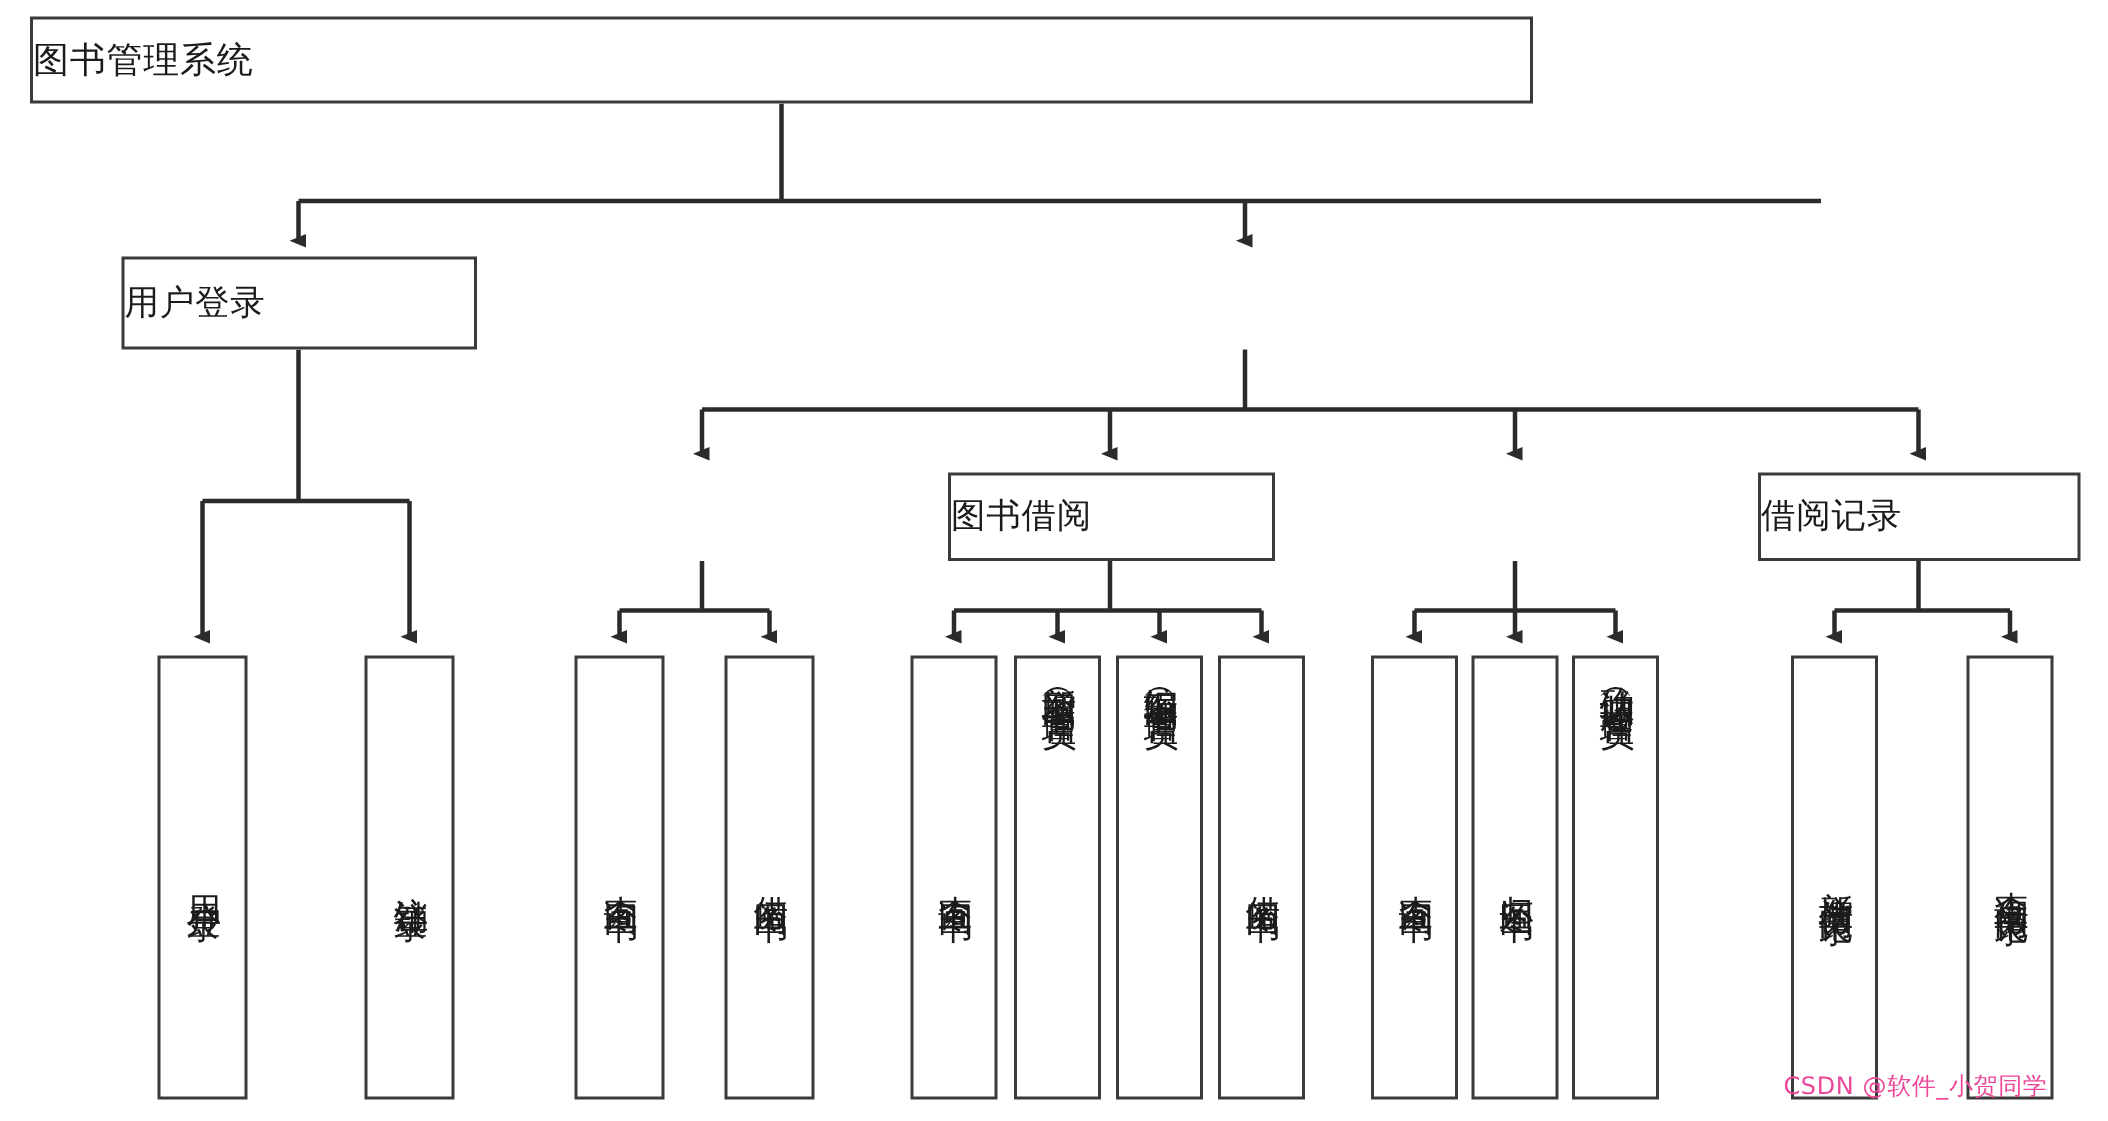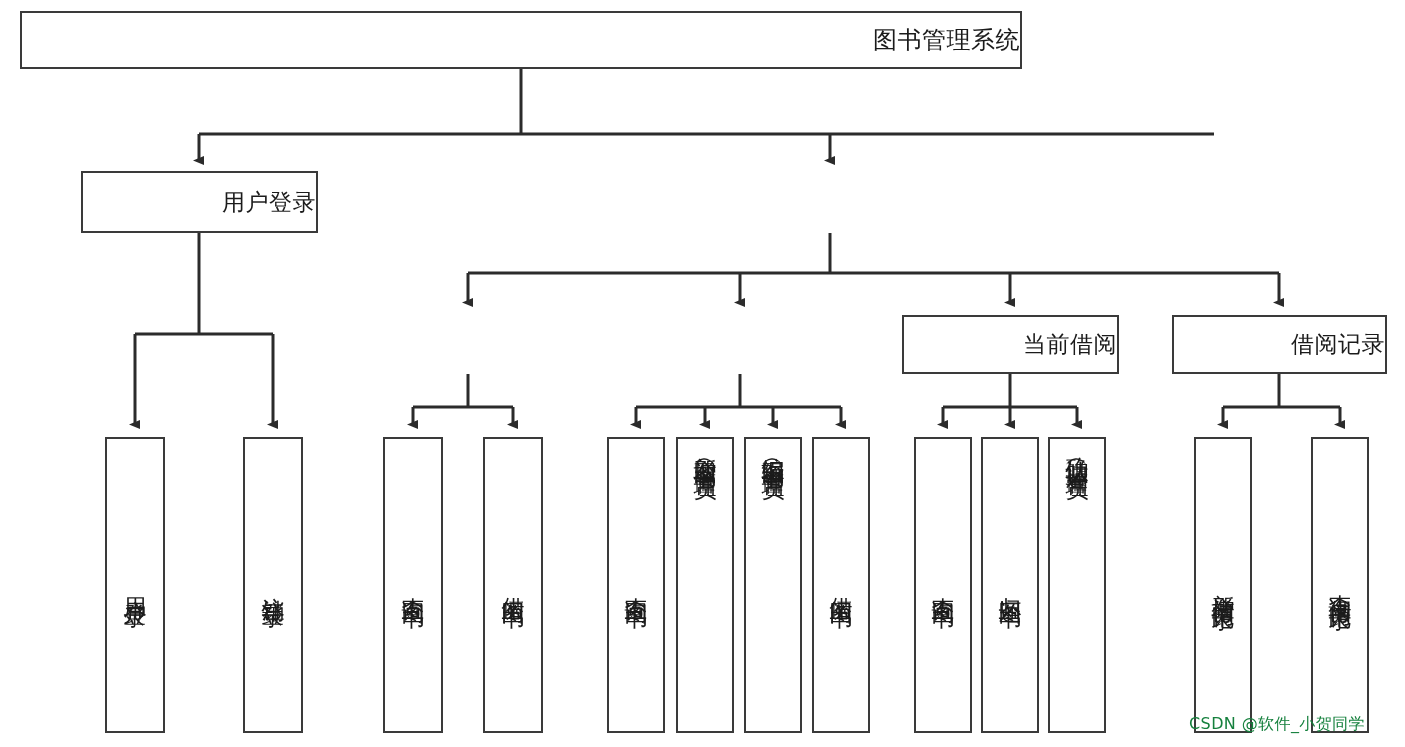--- a/index.html
+++ b/index.html
@@ -12,21 +12,21 @@
 
   svg.edges{position:absolute;left:0;top:0;width:1405px;height:747px;pointer-events:none;}
 
   .node{
     position:absolute;
     box-sizing:border-box;
     border:2.5px solid #3a3a3a;
     background:#ffffff;
     display:flex;
     align-items:center;
-    justify-content:flex-end;
+    justify-content:flex-start;
     color:#1b1b1b;
   }
   .node .lbl{
     display:block;
     text-align:center;
     line-height:1.0;
     letter-spacing:0.5px;
   }
   
   .h-node .lbl{font-size:23px;white-space:nowrap;}
@@ -44,21 +44,21 @@
     font-size:23px;
     line-height:1.18;
     letter-spacing:3px;
     white-space:nowrap;
   }
   .v-node.centered{align-items:center;}
 
   .watermark{
     position:absolute;
     font-size:16px;
-    color:#15803d;
+    color:#ec4899;
     white-space:nowrap;
     letter-spacing:0.4px;
   }
 </style>
 </head>
 <body>
 
 <div id="canvas">
 
   <svg class="edges" viewBox="0 0 1405 747">
@@ -112,22 +112,22 @@
   </svg>
 
   <div class="node h-node title" style="left:20px;top:11px;width:1002px;height:58px;">
     <span class="lbl">图书管理系统</span>
   </div>
 
   <div class="node h-node" style="left:81px;top:171px;width:237px;height:62px;">
     <span class="lbl">用户登录</span>
   </div>
 
-  <div class="node h-node" style="left:902px;top:315px;width:217px;height:59px;">
-    <span class="lbl">当前借阅</span>
+  <div class="node h-node" style="left:632px;top:315px;width:218px;height:59px;">
+    <span class="lbl">图书借阅</span>
   </div>
   <div class="node h-node" style="left:1172px;top:315px;width:215px;height:59px;">
     <span class="lbl">借阅记录</span>
   </div>
 
   <div class="node v-node centered" style="left:105px;top:437px;width:60px;height:296px;">
     <span class="lbl">用户登录</span>
   </div>
   <div class="node v-node centered" style="left:243px;top:437px;width:60px;height:296px;">
     <span class="lbl">注销登录</span>

